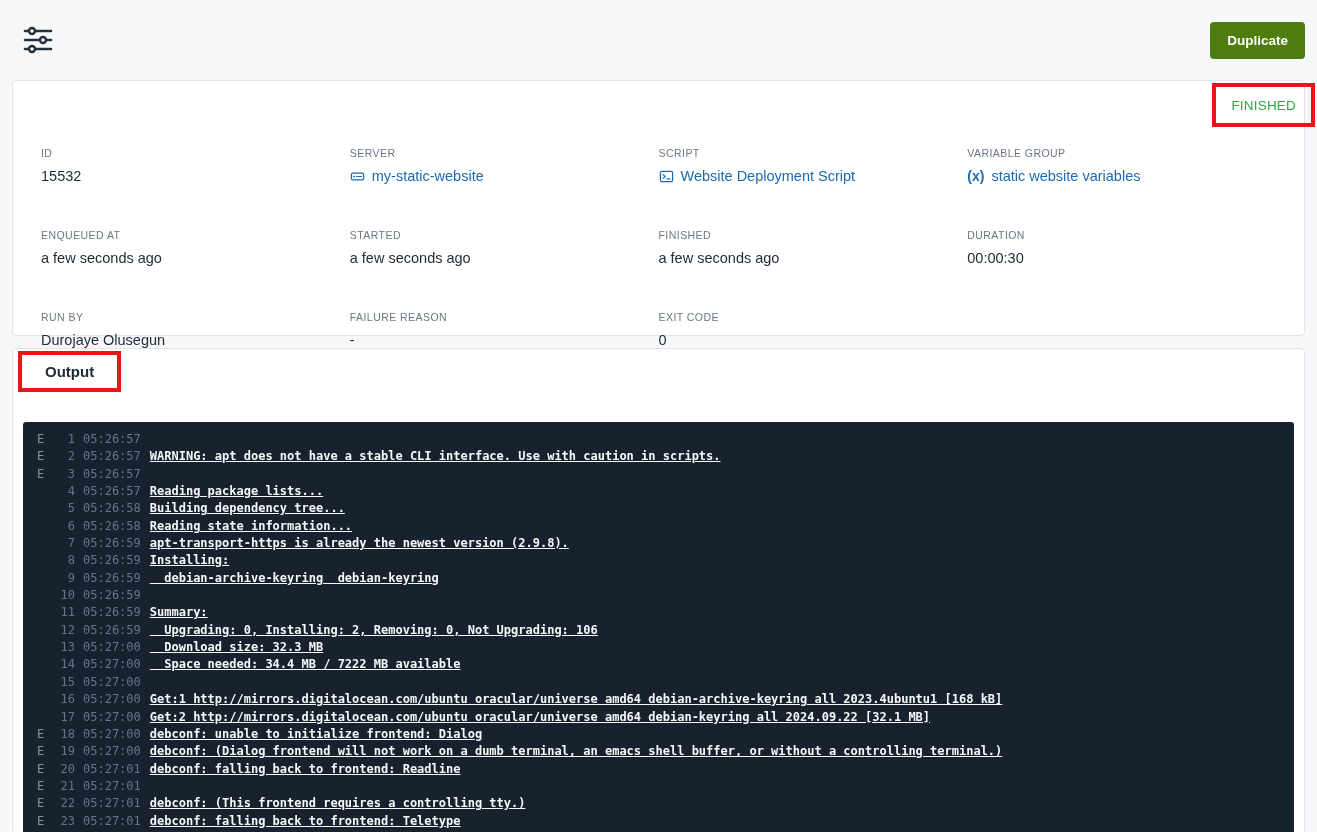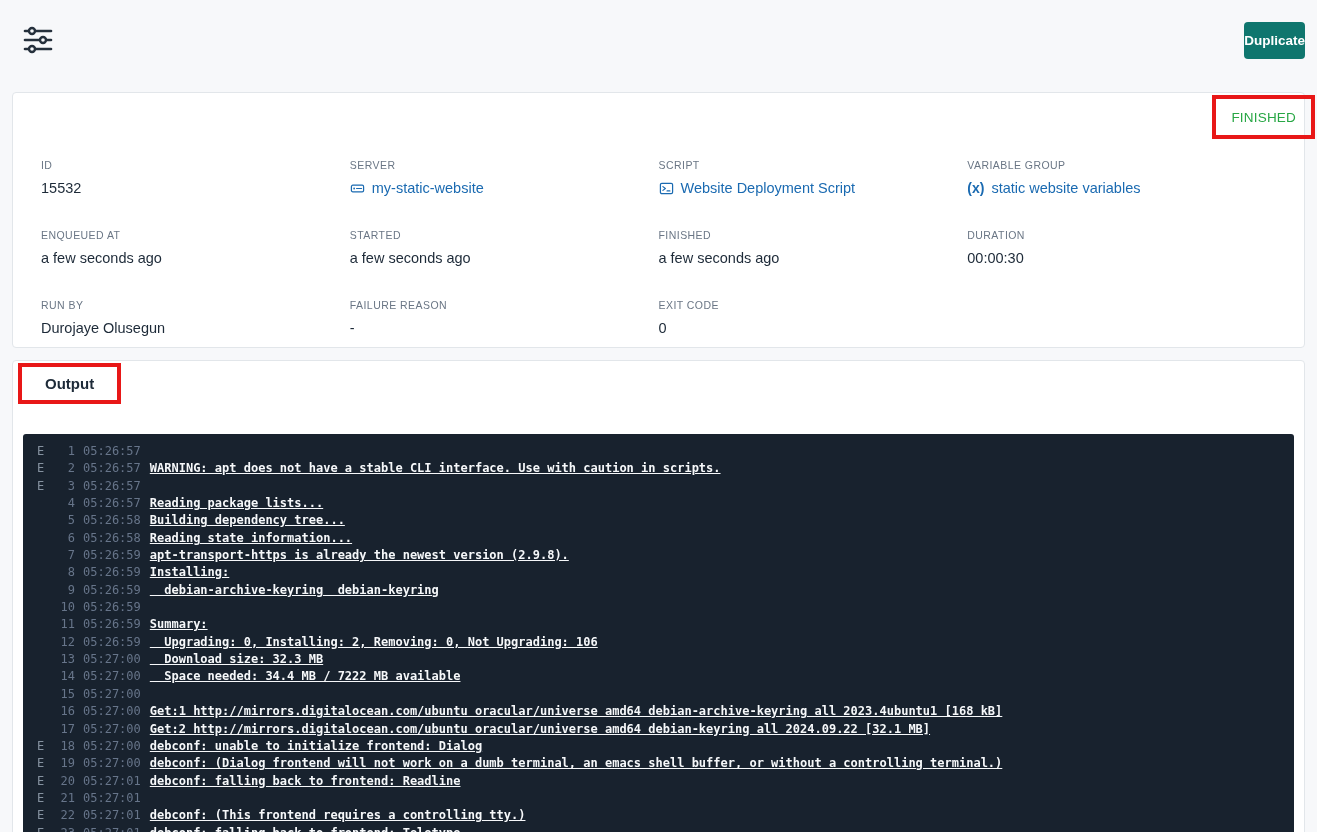--- a/index.html
+++ b/index.html
@@ -16,43 +16,43 @@
     height: 80px;
     display: flex; align-items: center; justify-content: space-between;
     padding: 10px 12px 10px 22px;
   }
   .topbar-left { display: flex; align-items: center; gap: 19px; }
   .app-icon { display: inline-flex; }
   .titles { display: flex; flex-direction: column; gap: 4px; }
   .breadcrumb { color: #1a6ab1; font-size: 13px; text-decoration: none; cursor: pointer; }
   .page-title { font-size: 17.5px; font-weight: 700; color: #17253a; margin: 0; }
   .btn-primary {
-    background: #0f766e; color: #fff; border: none; border-radius: 4px;
-    padding: 11px 0; font-size: 13.5px; font-weight: 600;
+    background: #4d7c0f; color: #fff; border: none; border-radius: 4px;
+    padding: 11px 17px; font-size: 13.5px; font-weight: 600;
     font-family: inherit; cursor: pointer;
   }
 
   
   .card {
     background: #fff; border: 1px solid #e2e6ea; border-radius: 4px;
     margin: 0 12px; position: relative;
   }
-  .details-card { height: 256px; margin-top: 12px; }
+  .details-card { height: 256px; }
 
   
   .annotation { border: 4px solid #e81717; }
   .status-annotation {
     position: absolute; top: 2px; right: -11px;
     padding: 9px 15px; background: transparent;
   }
   .status-text { color: #28a745; font-size: 13.5px; letter-spacing: 0.2px; }
 
   .details-grid {
     display: grid; grid-template-columns: repeat(4, 1fr);
-    row-gap: 32px; padding: 66px 28px 26px 28px;
+    row-gap: 44px; padding: 66px 28px 26px 28px;
   }
   .f-label { font-size: 10.5px; color: #6a7685; letter-spacing: 0.45px; margin-bottom: 8px; }
   .f-value { font-size: 14.5px; color: #1d2a38; display: flex; align-items: center; gap: 7px; min-height: 18px; }
   .f-value.link { color: #1a6ab1; cursor: pointer; text-align: center; }
   .f-icon { display: inline-flex; align-items: center; }
   .vx { font-size: 14px; font-weight: 600; font-family: "Liberation Sans", sans-serif; }
 
   
   .output-card { margin-top: 12px; height: 486px; overflow: hidden; }
   .output-annotation { display: inline-block; padding: 8px 23px; margin: 2px 0 0 5px; }

